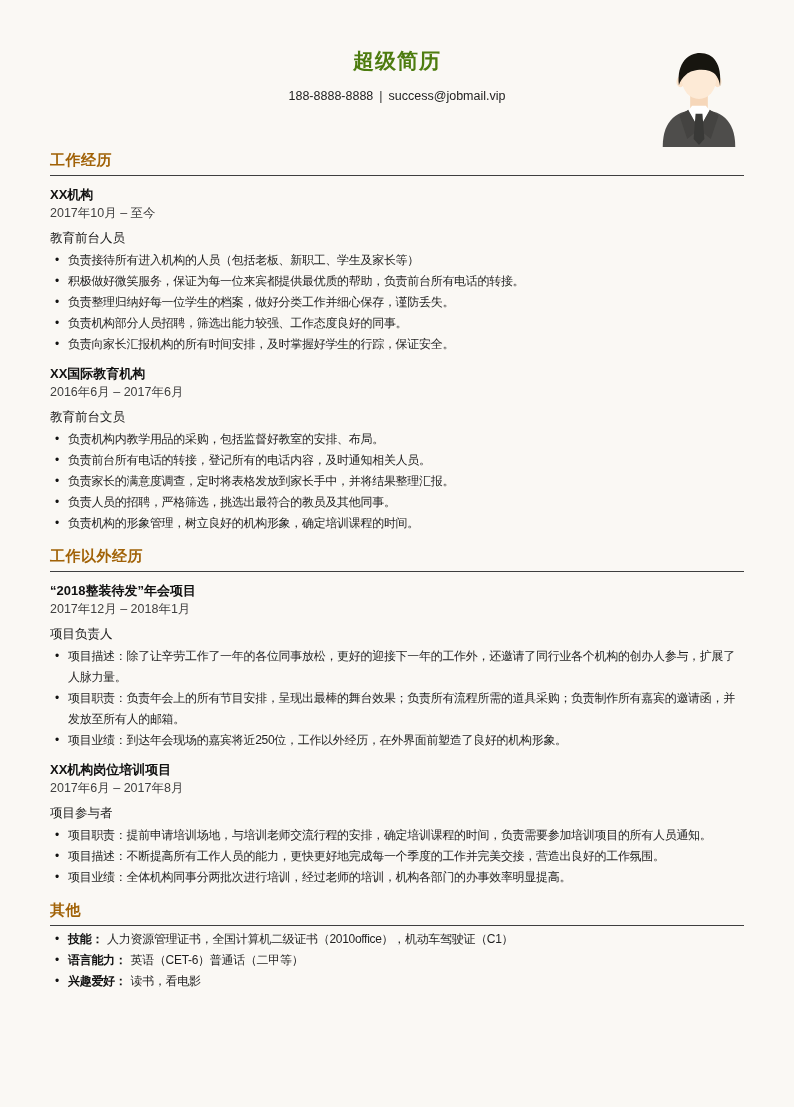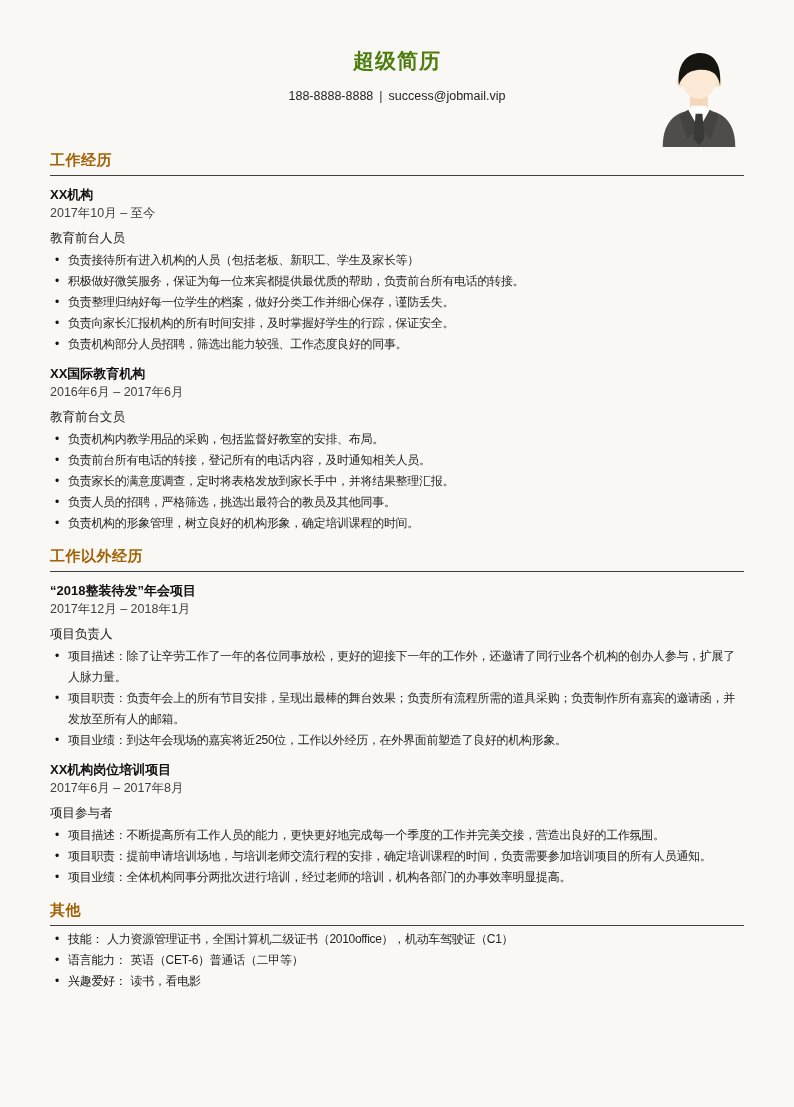--- a/index.html
+++ b/index.html
@@ -37,21 +37,21 @@
   ul.bullets { list-style: none; margin: 3px 0 0 0; padding: 0; }
   ul.bullets li {
     position: relative; padding-left: 18px;
     font-size: 12px; line-height: 21px; letter-spacing: -0.3px;
     color: #1f1f1f;
   }
   ul.bullets li::before {
     content: "\2022"; position: absolute; left: 5px; top: 0;
     font-size: 12px; color: #111; letter-spacing: 0;
   }
-  .li-label { font-weight: 400; color: #111; text-align: center; }
+  .li-label { font-weight: 700; color: #111; text-align: center; }
   .li-text { margin-left: 4px; }
 </style>
 </head>
 <body>
 
 <div class="page">
 
   <div class="header">
     <h1 class="resume-name">超级简历</h1>
     <div class="contact">
@@ -79,22 +79,22 @@
     <div class="entry">
       <div class="entry-head">
         <span class="entry-title">XX机构</span>
         <span class="entry-date">2017年10月 – 至今</span>
       </div>
       <div class="entry-sub">教育前台人员</div>
       <ul class="bullets">
         <li>负责接待所有进入机构的人员（包括老板、新职工、学生及家长等）</li>
         <li>积极做好微笑服务，保证为每一位来宾都提供最优质的帮助，负责前台所有电话的转接。</li>
         <li>负责整理归纳好每一位学生的档案，做好分类工作并细心保存，谨防丢失。</li>
+        <li>负责机构部分人员招聘，筛选出能力较强、工作态度良好的同事。</li>
         <li>负责向家长汇报机构的所有时间安排，及时掌握好学生的行踪，保证安全。</li>
-        <li>负责机构部分人员招聘，筛选出能力较强、工作态度良好的同事。</li>
       </ul>
     </div>
 
     <div class="entry">
       <div class="entry-head">
         <span class="entry-title">XX国际教育机构</span>
         <span class="entry-date">2016年6月 – 2017年6月</span>
       </div>
       <div class="entry-sub">教育前台文员</div>
       <ul class="bullets">
@@ -123,22 +123,22 @@
       </ul>
     </div>
 
     <div class="entry">
       <div class="entry-head">
         <span class="entry-title">XX机构岗位培训项目</span>
         <span class="entry-date">2017年6月 – 2017年8月</span>
       </div>
       <div class="entry-sub">项目参与者</div>
       <ul class="bullets">
+        <li>项目职责：提前申请培训场地，与培训老师交流行程的安排，确定培训课程的时间，负责需要参加培训项目的所有人员通知。</li>
         <li>项目描述：不断提高所有工作人员的能力，更快更好地完成每一个季度的工作并完美交接，营造出良好的工作氛围。</li>
-        <li>项目职责：提前申请培训场地，与培训老师交流行程的安排，确定培训课程的时间，负责需要参加培训项目的所有人员通知。</li>
         <li>项目业绩：全体机构同事分两批次进行培训，经过老师的培训，机构各部门的办事效率明显提高。</li>
       </ul>
     </div>
   </div>
 
 
   <div class="section">
     <h2 class="sec-title">其他</h2>
     <ul class="bullets">
       <li><span class="li-label">技能：</span><span class="li-text">人力资源管理证书，全国计算机二级证书（2010office），机动车驾驶证（C1）</span></li>

